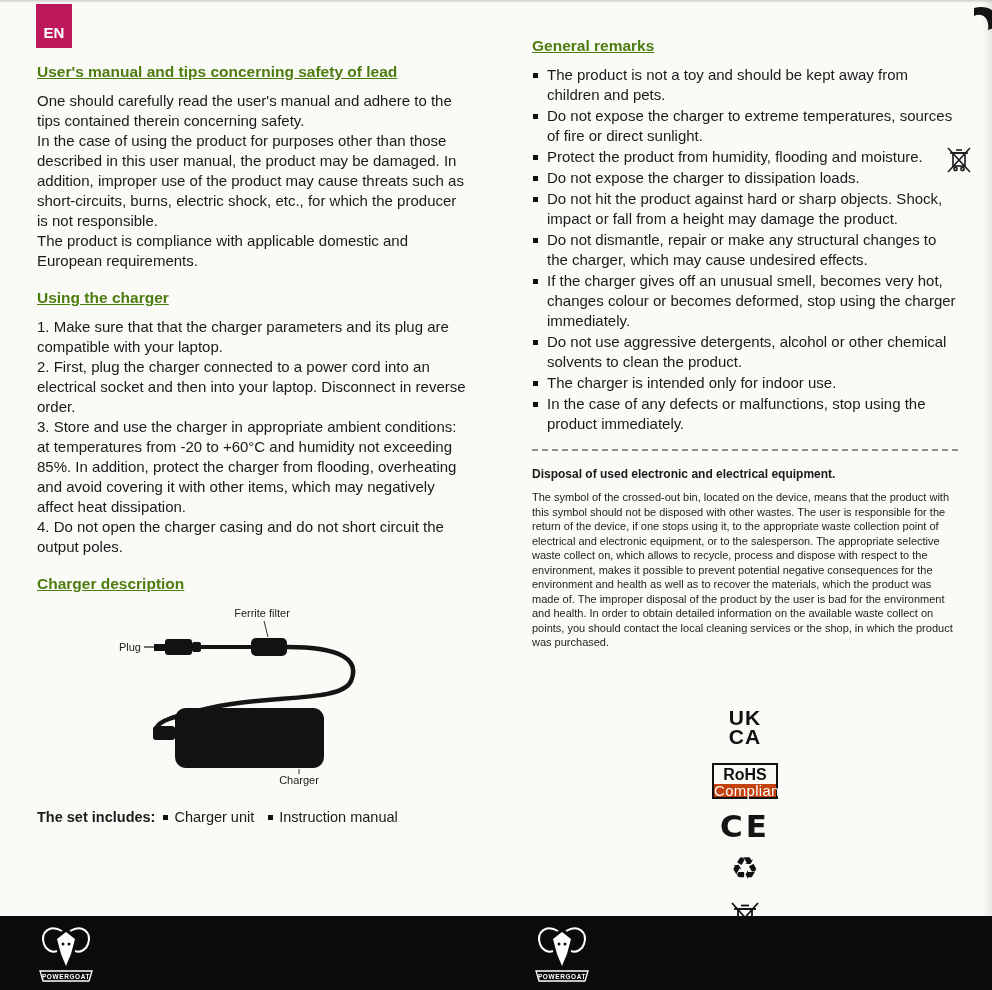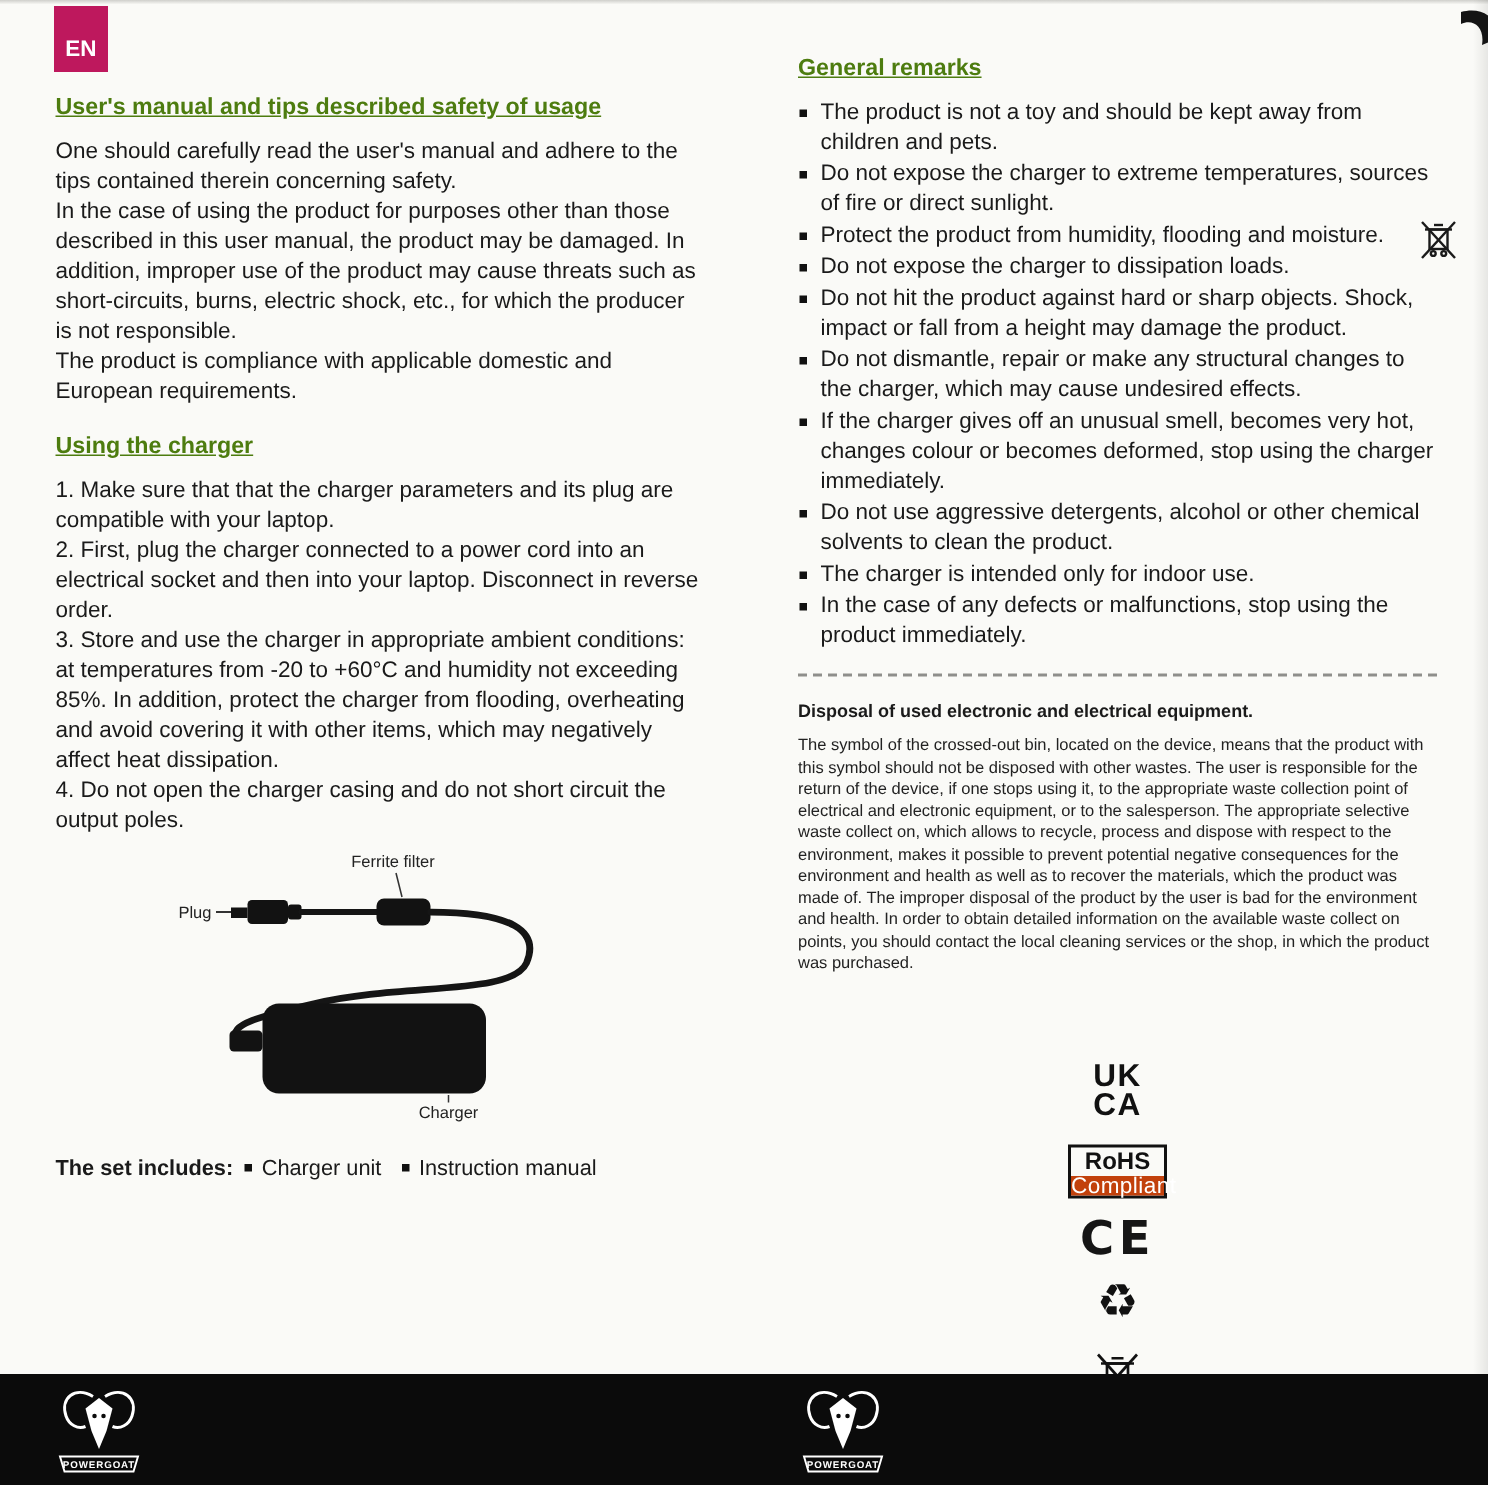--- a/index.html
+++ b/index.html
@@ -73,31 +73,32 @@
       <line x1="4" y1="7" x2="22" y2="7"></line>
       <line x1="10" y1="4" x2="16" y2="4"></line>
       <circle cx="9.5" cy="23" r="1.6"></circle>
       <circle cx="16.5" cy="23" r="1.6"></circle>
       <line x1="2" y1="2" x2="24" y2="26"></line>
       <line x1="24" y1="2" x2="2" y2="26"></line>
     </g>
   </svg>
 
   <div class="col-left">
-    <h3>User's manual and tips described safety of usage</h3>
+    <h3>User's manual and tips concerning safety of lead</h3>
     <p>One should carefully read the user's manual and adhere to the tips contained therein concerning safety.</p>
     <p>In the case of using the product for purposes other than those described in this user manual, the product may be damaged. In addition, improper use of the product may cause threats such as short-circuits, burns, electric shock, etc., for which the producer is not responsible.</p>
     <p>The product is compliance with applicable domestic and European requirements.</p>
 
     <h3 class="h-using">Using the charger</h3>
     <p>1. Make sure that that the charger parameters and its plug are compatible with your laptop.</p>
     <p>2. First, plug the charger connected to a power cord into an electrical socket and then into your laptop. Disconnect in reverse order.</p>
     <p>3. Store and use the charger in appropriate ambient conditions: at temperatures from -20 to +60°C and humidity not exceeding 85%. In addition, protect the charger from flooding, overheating and avoid covering it with other items, which may negatively affect heat dissipation.</p>
     <p>4. Do not open the charger casing and do not short circuit the output poles.</p>
 
+    <h3 class="h-desc">Charger description</h3>
 
     
     <svg class="diagram" width="433" height="186" viewBox="0 0 433 186">
 
       <text x="225" y="15" text-anchor="middle">Ferrite filter</text>
       <line x1="227" y1="19" x2="231" y2="35" stroke="#333" stroke-width="1"></line>
 
       <text x="104" y="49" text-anchor="end">Plug</text>
       <line x1="107" y1="45" x2="117" y2="45" stroke="#333" stroke-width="1.4"></line>
 

